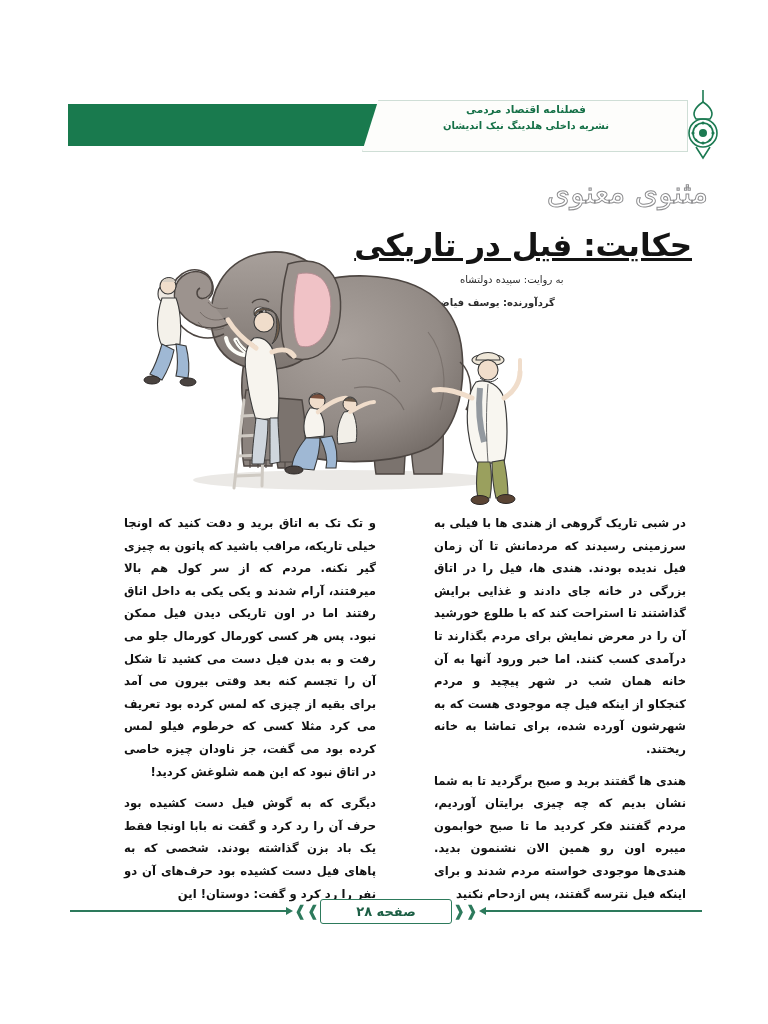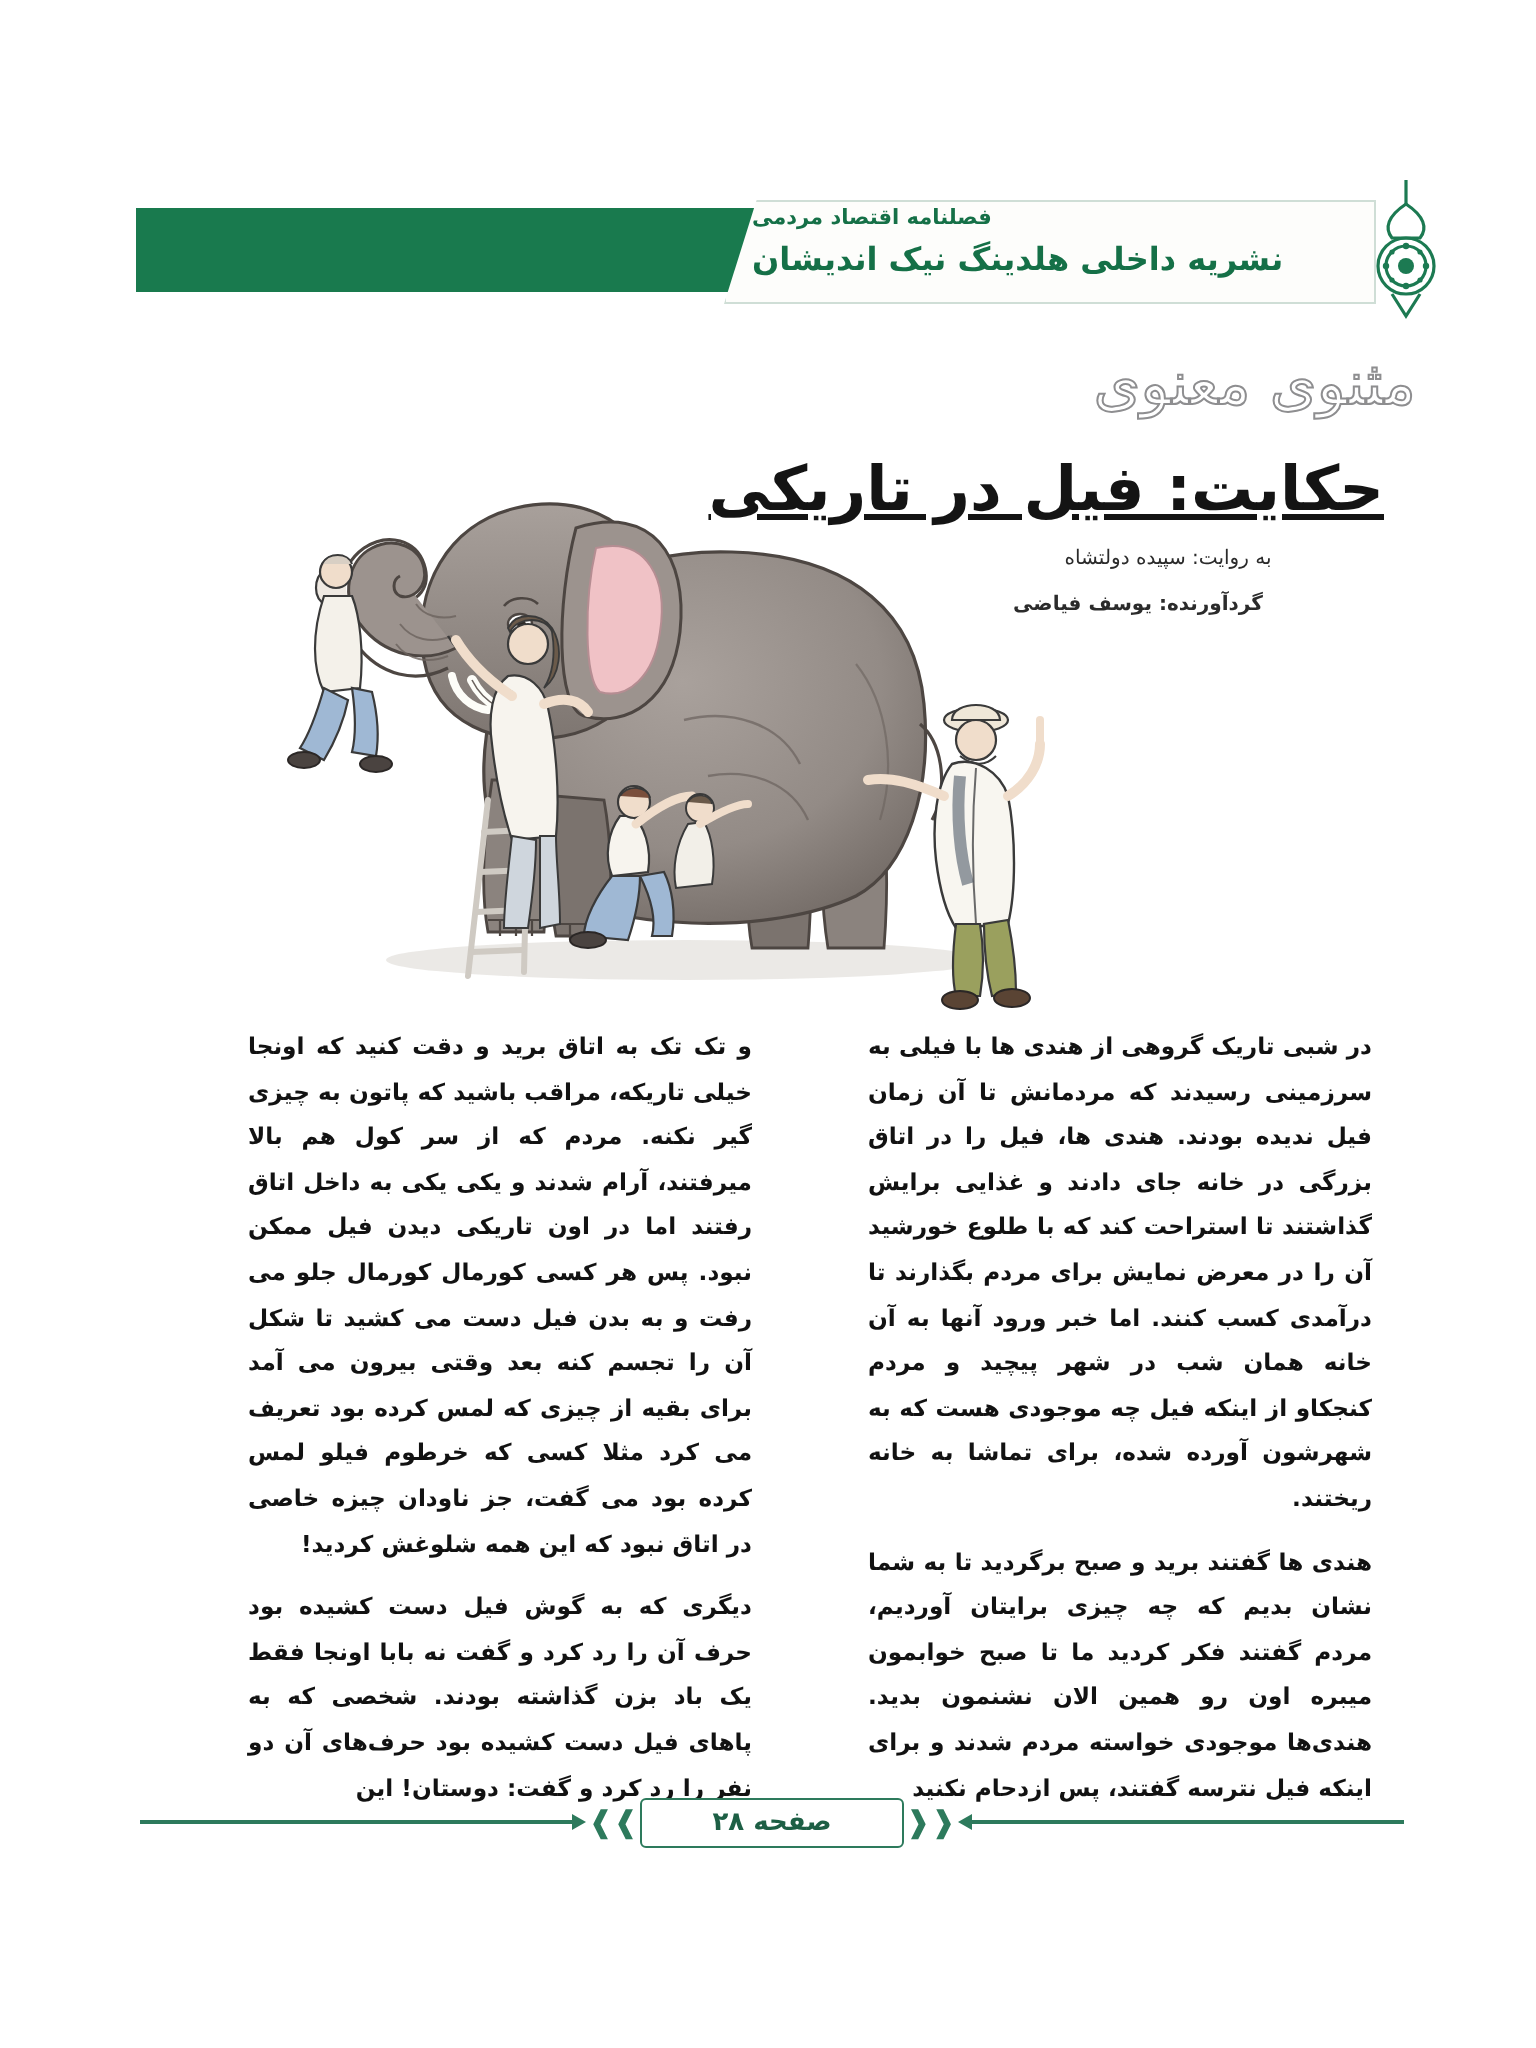--- a/index.html
+++ b/index.html
@@ -45,32 +45,32 @@
     height: 50px;
     background: #fdfdfb;
     border: 1px solid #cfded6;
     clip-path: polygon(5% 0, 100% 0, 100% 100%, 0 100%);
   }
   .masthead-text {
     position: absolute;
     top: 6px;
     right: 34px;
     width: 300px;
-    text-align: left;
+    text-align: center;
     direction: rtl;
     line-height: 1.5;
   }
   .masthead-line1 {
     font-size: 10.5px;
     font-weight: bold;
     color: #157047;
     letter-spacing: .2px;
   }
   .masthead-line2 {
-    font-size: 16px;
+    font-size: 10px;
     font-weight: bold;
     color: #157047;
     letter-spacing: .2px;
   }
   
   .emblem {
     position: absolute;
     top: -8px;
     right: -16px;
     width: 46px;
@@ -103,21 +103,21 @@
     color: #141414;
     margin: 16px;
     letter-spacing: -0.5px;
     text-decoration: underline;
   }
   .byline-wrap {
     position: absolute;
     top: 274px;
     right: 60px;
     width: 300px;
-    text-align: center;
+    text-align: left;
     direction: rtl;
   }
   .byline {
     font-size: 10px;
     color: #2b2b2b;
     margin: 0 0 12px 0;
     padding-left: 52px;
   }
   .byline.second { padding-left: 22px; font-weight: bold; }
 

